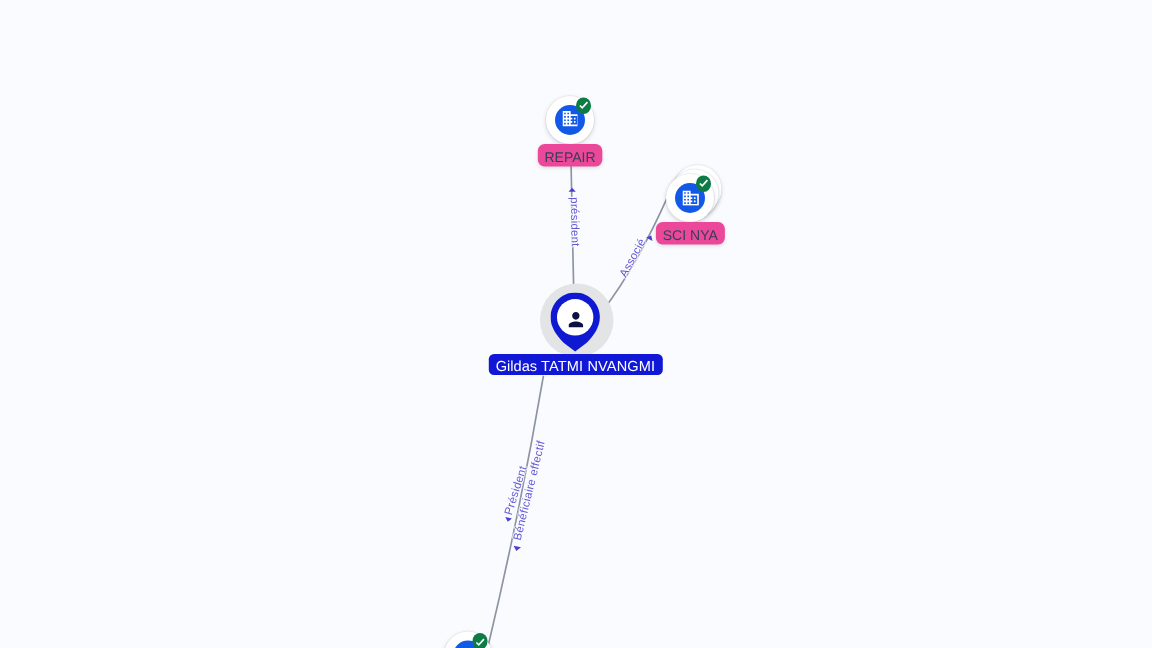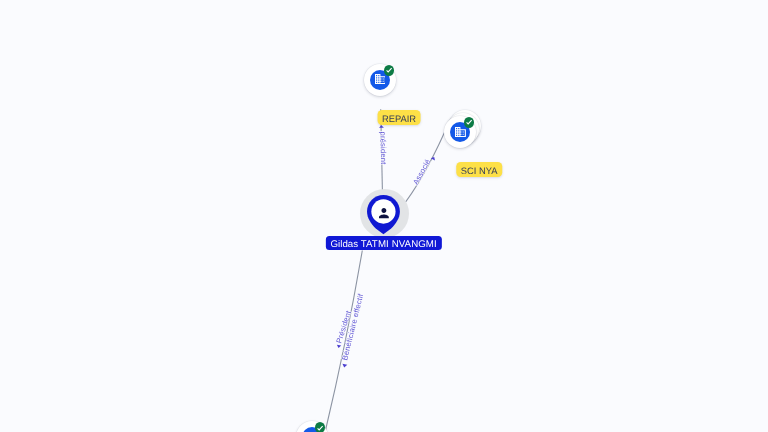--- a/index.html
+++ b/index.html
@@ -55,28 +55,27 @@
 
   .stack-card{
     position:absolute;width:32px;height:32px;border-radius:50%;
     background:#fff;
     box-shadow:0 1px 3px rgba(60,64,85,.20), 0 0 0 .5px rgba(120,128,150,.10);
   }
   .stack-2{left:-13.1px;top:-18.7px;}
   .stack-3{left:-11.1px;top:-21.6px;}
 
   .node-label{
-    position:absolute;left:50%;top:30px;transform:translateX(-50%);
-    background:#fde047;border-radius:4.5px;
+    position:absolute;left:50%;top:16px;transform:translateX(-50%);
+    background:#ec4899;border-radius:4.5px;
     padding:0 4.4px;height:15px;line-height:19px;
     font-size:9.35px;color:#363e57;
     white-space:nowrap;
     box-shadow:0 1px 2.5px rgba(60,64,85,.17);
     z-index:4;
-    margin-left:19px;
   }
 
   
   .halo{
     position:absolute;left:-24.1px;top:-23.7px;width:49.5px;height:49.5px;
     border-radius:50%;
     background:radial-gradient(circle at 50% 50%,
         #e2e4e6 0%, #e2e4e6 82%, #e9eaec 93%, rgba(233,234,236,0) 100%);
   }
   .pin{position:absolute;left:-16.5px;top:-16.9px;width:32.9px;height:39.3px;}

